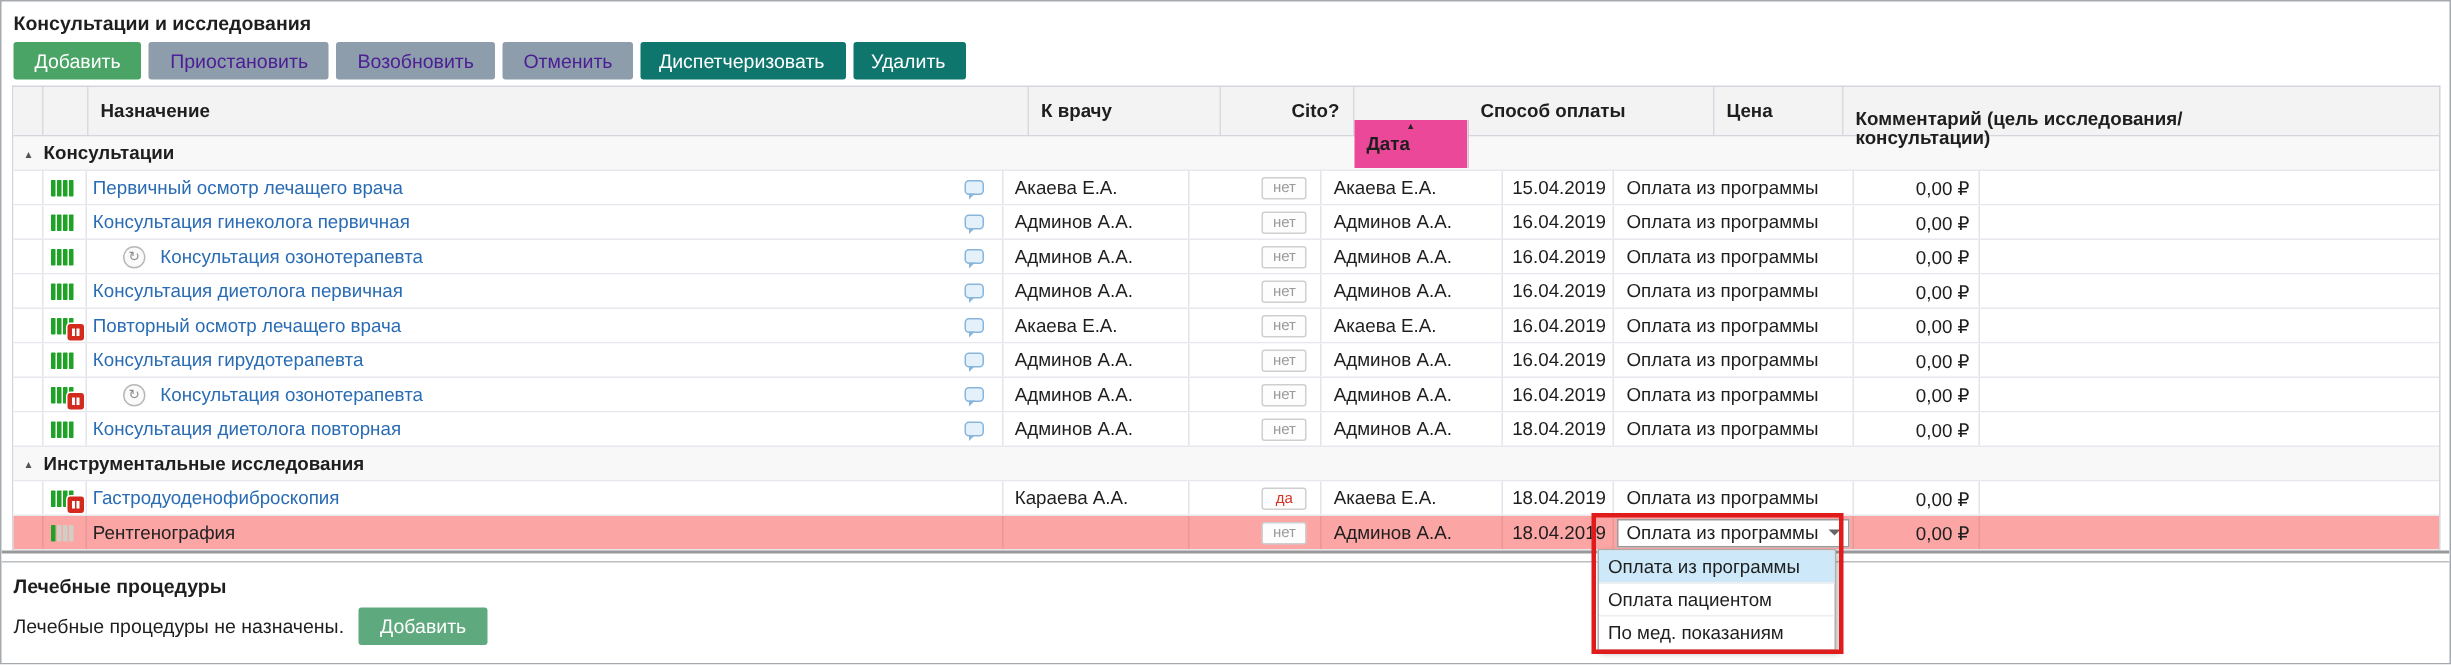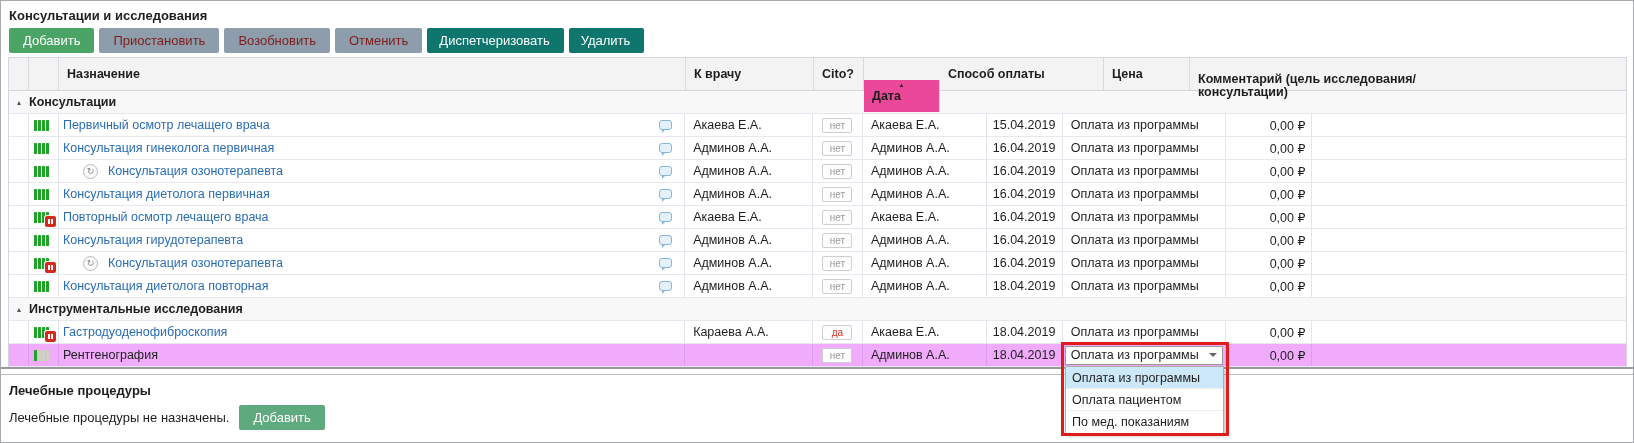--- a/index.html
+++ b/index.html
@@ -6,49 +6,49 @@
   html,body { background:#fff; }
   body { font-family:"Liberation Sans","DejaVu Sans",sans-serif; font-size:12.5px; color:#1e1e1e; }
   .app { position:relative; width:1634px; height:443px; border:1px solid #a6aaae; background:#fff; overflow:hidden; }
 
   
   .title-bar { height:26px; padding:7px 8px 0; font-size:13px; font-weight:bold; }
   .toolbar { height:30px; padding:1px 8px 4px; display:flex; gap:5px; }
   .btn { height:25px; padding:0 14px; font-size:13px; font-family:inherit; border:none; border-radius:2px; color:#fff; cursor:pointer; }
   .btn.green { background:#4aa465; }
   .btn.blue  { background:#0f766e;padding-left:12px; }
-  .btn.gray  { background:#8d9dab; color:#7f1d1d; cursor:default; }
+  .btn.gray  { background:#8d9dab; color:#4c1d95; cursor:default; }
   .btn.bottom-green { background:#5ea97d; }
 
   
   .grid { margin:0 7px; width:1619px; border:1px solid #d5d5dd; border-bottom:none; }
   .row { display:flex; align-items:center; height:23px; border-bottom:1px solid #e7e7ee; background:#fff; }
   .cell { height:100%; display:flex; align-items:center; border-right:1px solid #e4e4ec; overflow:hidden; white-space:nowrap; }
   .cell:last-child { border-right:none;margin-top:12px; }
   .c-exp{width:20px; justify-content:center;} .c-status{width:30px; padding-left:5px;}
-  .c-name{width:627px;} .c-doc{width:128px; padding-left:8px;} .c-cito{width:50px; justify-content:center;}
+  .c-name{width:627px;} .c-doc{width:128px; padding-left:8px;} .c-cito{width:50px; justify-content:center;margin-left:39px;}
   .c-assigned{width:124px; padding-left:8px;} .c-date{width:76px; padding-left:6px;}
   .c-pay{width:164px; padding-left:0;} .c-pay .pay-text{padding-left:8px;}
   .c-price{width:86px; justify-content:flex-end; padding-right:6px;} .c-comment{width:314px; padding-left:8px;}
 
   
   .hrow { display:flex; height:33px; background:#f3f3f4; border-bottom:1px solid #d5d5dd; font-weight:bold; }
   .hcell { display:flex; align-items:center; border-right:1px solid #d9d9e1; padding-left:8px; position:relative; white-space:normal; line-height:13px; }
   .hcell:last-child{ border-right:none; }
   .hcell.c-exp,.hcell.c-status{ padding-left:0; }
   .hcell.c-date { background:#ec4899;margin-top:22px; }
   .sort-arrow { position:absolute; top:1px; left:50%; transform:translateX(-50%); font-size:8px; color:#222; line-height:8px; }
 
   
   .grow { display:flex; align-items:center; height:23px; background:#f8f8f9; border-bottom:1px solid #e7e7ee; font-weight:bold; }
   .grow .tri { width:20px; text-align:center; font-size:8px; color:#555; }
 
   
   .name-link { color:#2a6cb4; text-decoration:none; padding-left:4px; }
-  .row.selected { background:#f0abfc; }
+  .row.selected { background:#fca5a5; }
   .row.selected .cell { border-right-color:rgba(0,0,0,0.08); }
   .row.selected .name-link { color:#222; }
 
   .bars { display:inline-flex; gap:1px; position:relative; }
   .bar { width:3px; height:11px; border-radius:0.5px; background:#cfcfc5; }
   .bar.on { background:#1fa327; }
   .pause-badge { position:absolute; right:-7px; bottom:-4px; width:11px; height:11px; background:#d32a1d; border-radius:2px; box-shadow:0 0 0 1px #fff; display:flex; align-items:center; justify-content:center; gap:1px; }
   .pause-badge i { width:2px; height:5px; background:#fff; }
 
   .child-icon { width:15px; height:15px; border:1px solid #b9b9b9; border-radius:50%; background:#fafafa; color:#8e8e8e; font-size:9px; line-height:13px; text-align:center; margin:0 6px 0 24px; flex:none; }

